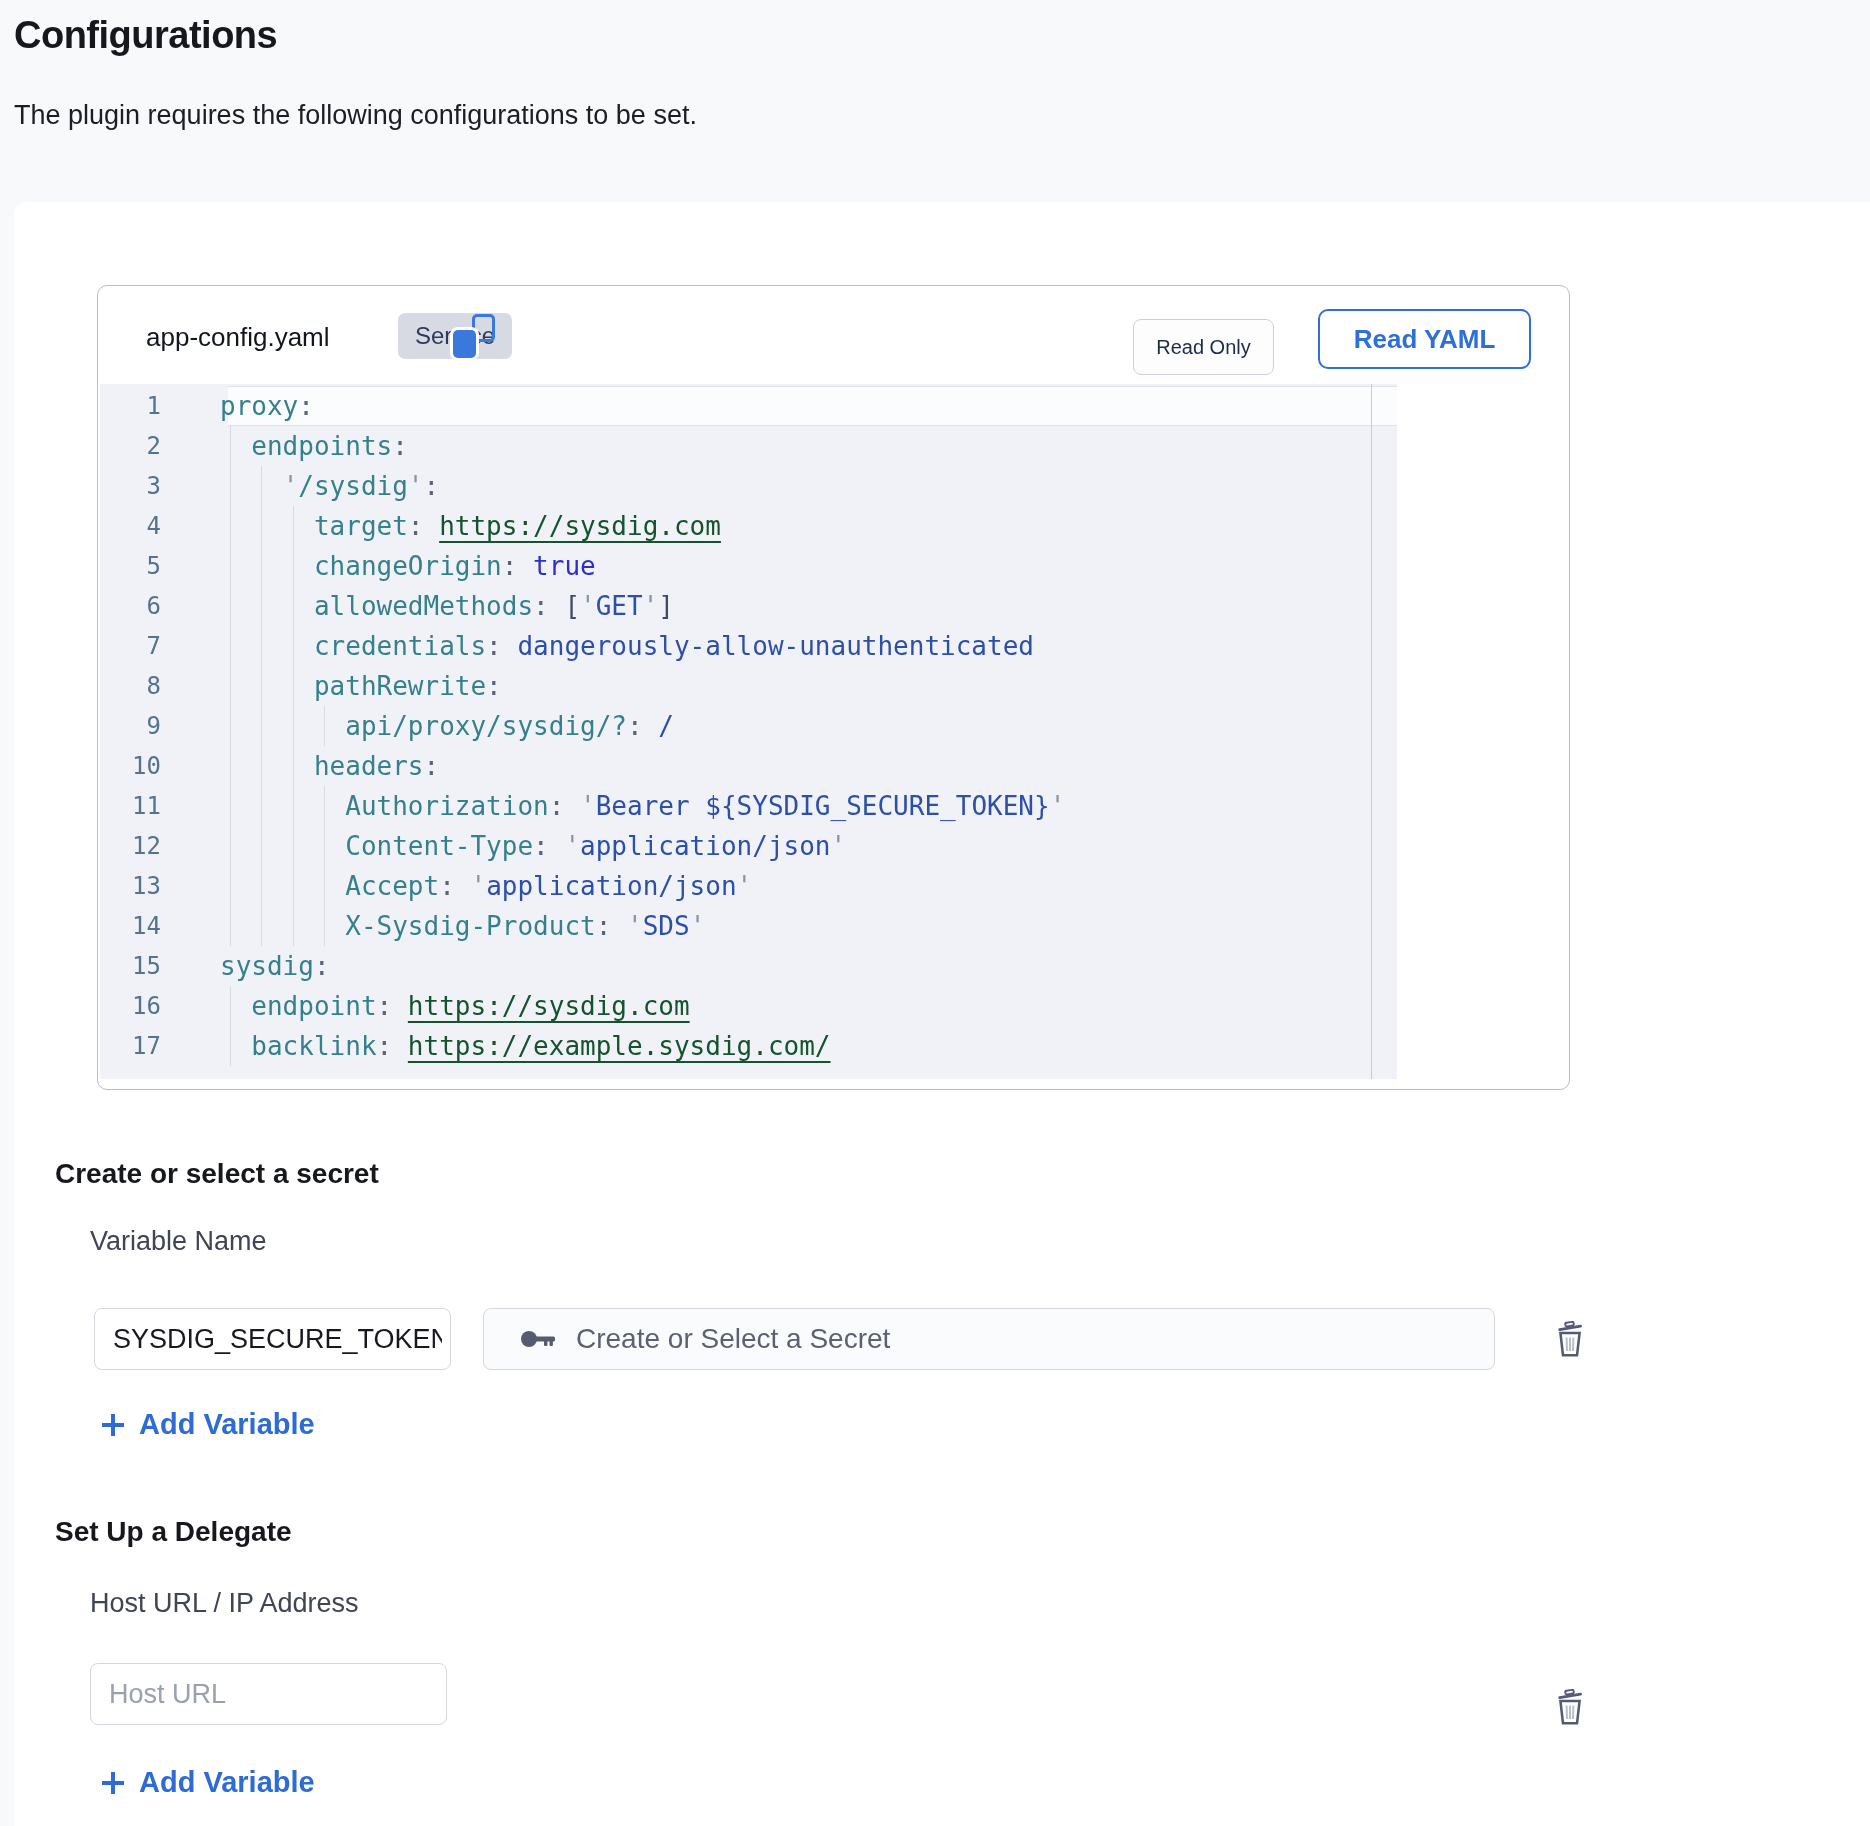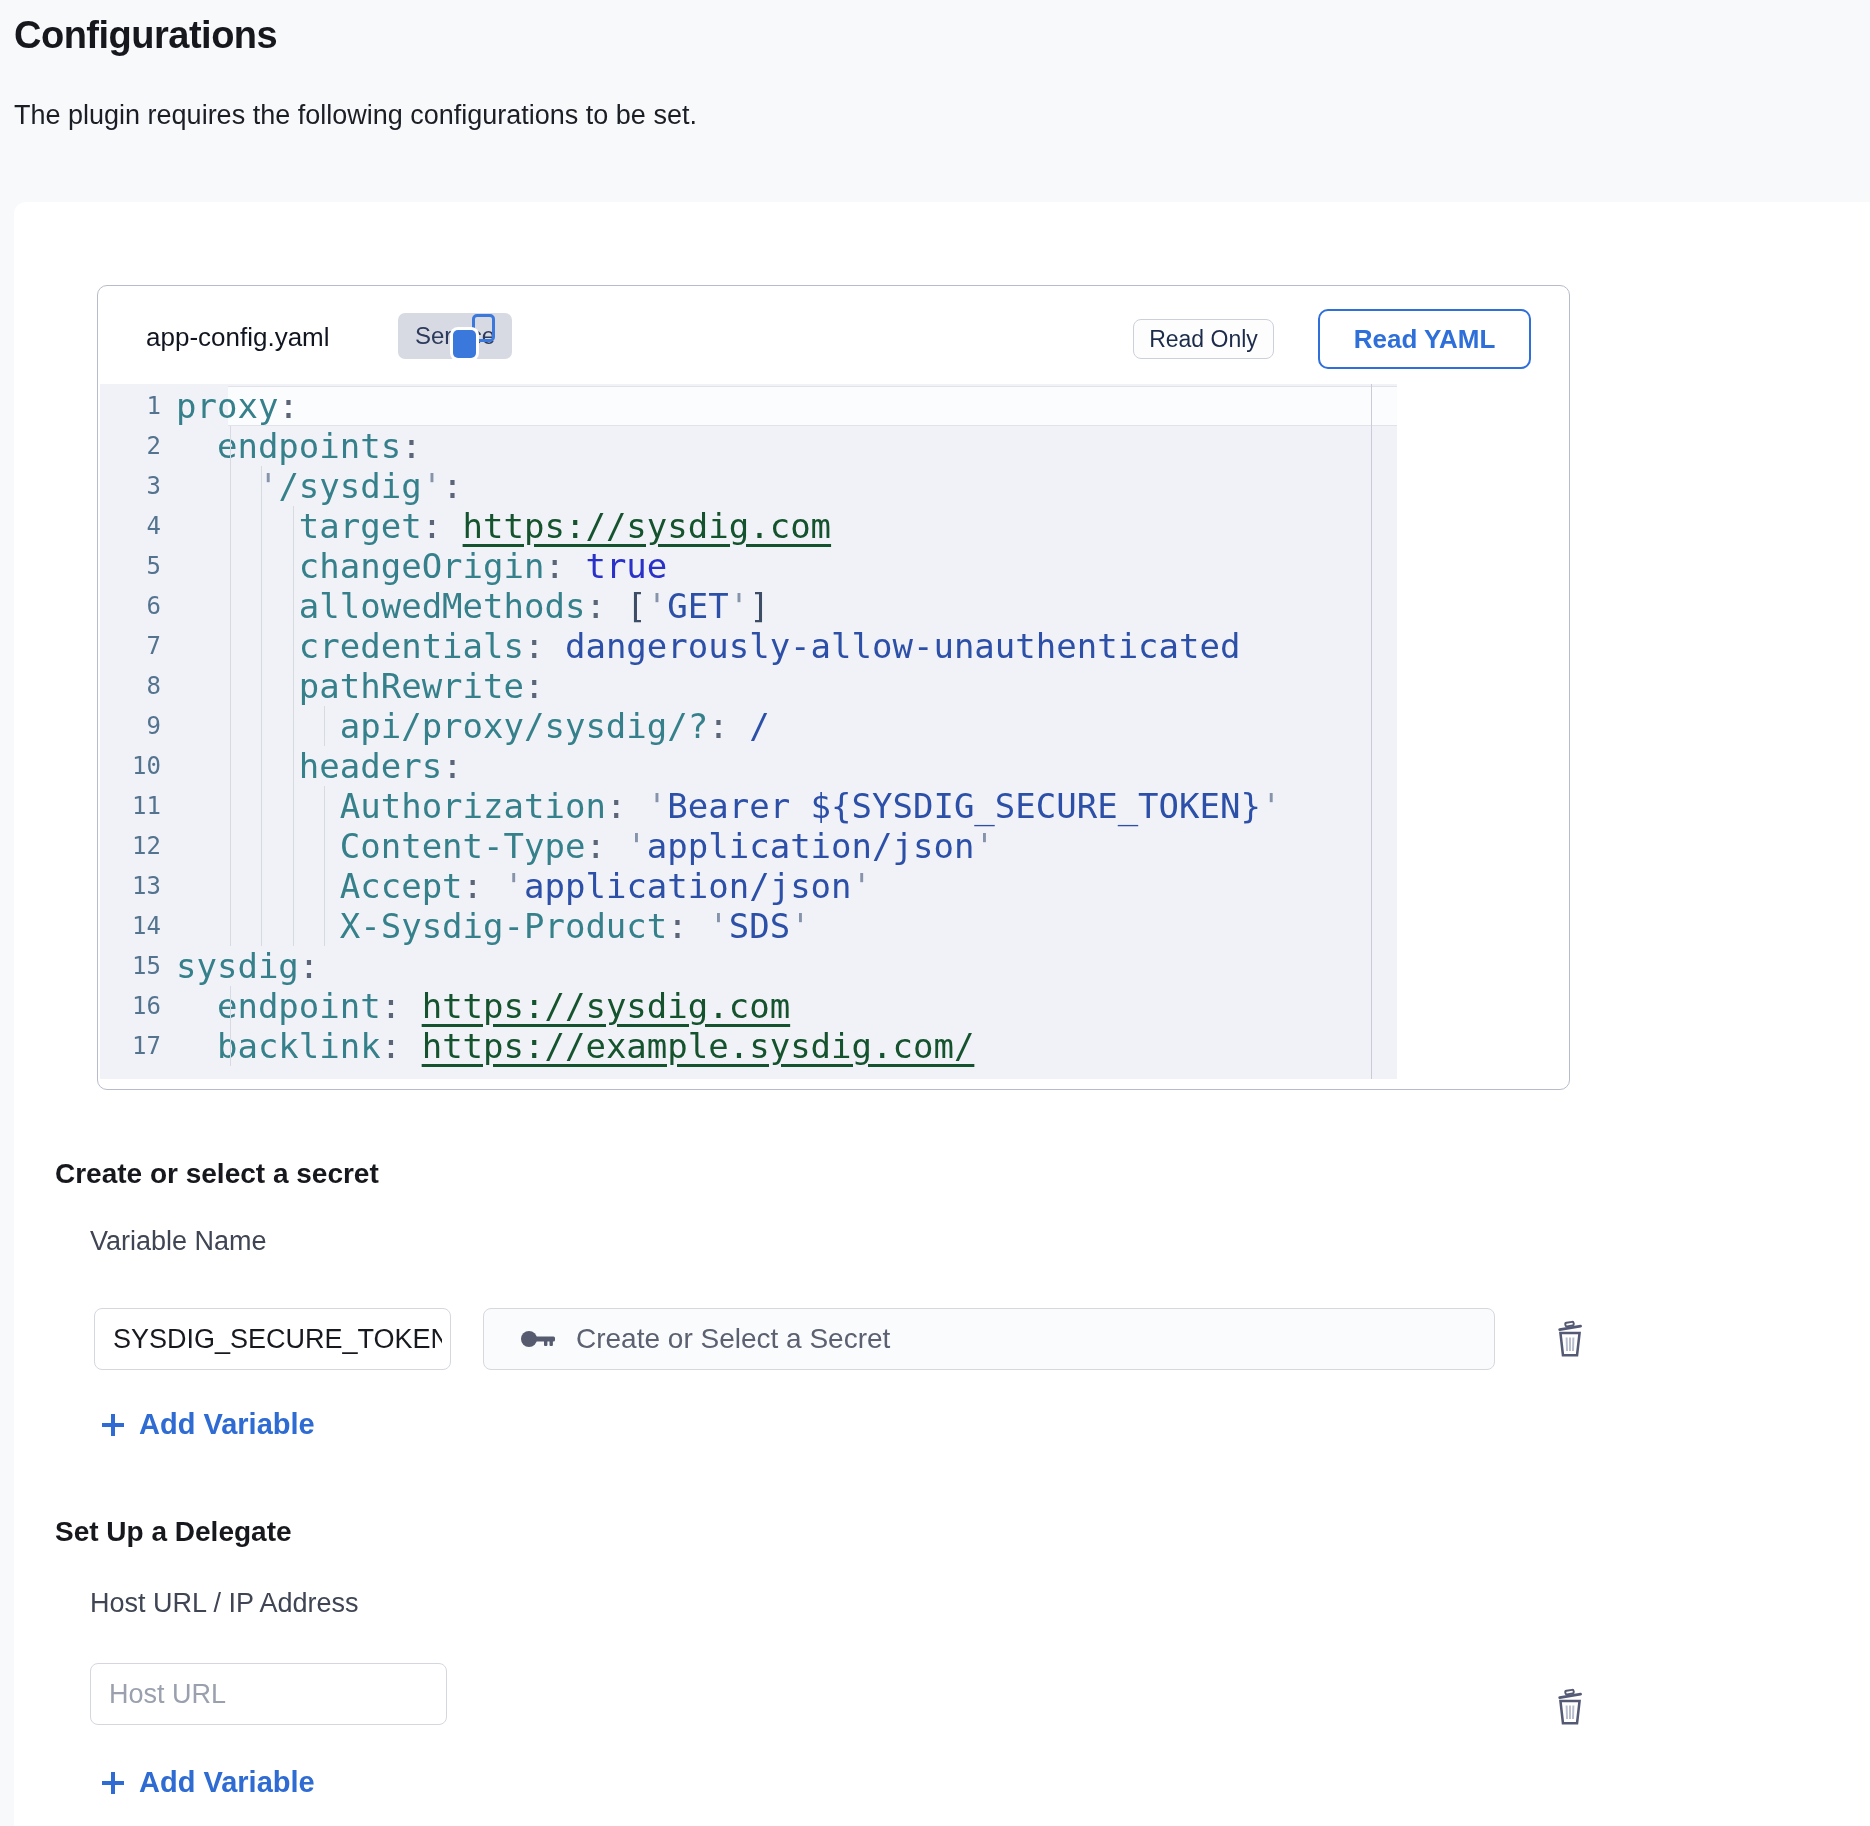--- a/index.html
+++ b/index.html
@@ -13,36 +13,36 @@
 
   
   .card { position:absolute; left:97px; top:285px; width:1473px; height:805px;
           background:#ffffff; border:1.5px solid #b8bcca; border-radius:10px; }
   .card-filename { position:absolute; left:48px; top:36px; font-size:26px; font-weight:400; color:#101520; }
   .badge { position:absolute; left:300px; top:27px; height:46px; padding:0 17px; line-height:46px;
            background:#d8dae3; border-radius:7px; font-size:24px; color:#2c3a5c; }
   .copy-icon { position:absolute; left:355px; top:28px; width:42px; height:44px; cursor:pointer; }
   .copy-back  { position:absolute; right:0; top:0; width:23px; height:28px; border:3px solid #3a78dc; border-radius:5px; }
   .copy-front { position:absolute; left:0; bottom:0; width:23px; height:28px; background:#3a78dc; border-radius:5px; box-shadow:0 0 0 3px #ffffff; }
-  .btn-readonly { position:absolute; left:1035px; top:33px; width:141px; height:40px;
+  .btn-readonly { position:absolute; left:1035px; top:33px; width:141px; height:56px;
                   background:#fdfdfe; border:1.5px solid #ccd0da; border-radius:8px;
-                  font-size:23px; color:#1c2b4a; display:flex; align-items:center; justify-content:center; }
+                  font-size:20px; color:#1c2b4a; display:flex; align-items:center; justify-content:center; }
   .btn-edityaml { position:absolute; left:1220px; top:23px; width:213px; height:60px;
                   background:#ffffff; border:2px solid #2e6fd9; border-radius:10px;
                   font-size:26px; font-weight:700; color:#2e6fd9; display:flex; align-items:center; justify-content:center; cursor:pointer; }
 
   
   .editor { position:absolute; left:2px; top:98px; width:1297px; height:695px; background:#f1f2f7; overflow:hidden; }
   .cur-line { position:absolute; left:128px; right:0; top:2px; height:40px; background:#fbfcfe;
               border-top:1px solid #e2e3ea; border-bottom:1px solid #e2e3ea; }
   .lines { position:absolute; left:0; top:2px; right:0; }
   .code-row { position:relative; height:40px; white-space:pre; }
   .ln { position:absolute; left:0; top:0; width:61px; text-align:right; font-family:"DejaVu Sans Mono", monospace;
         font-size:24px; line-height:40px; color:#54738f; }
-  .code-text { display:block; padding-left:76px; font-family:"DejaVu Sans Mono", monospace; font-size:34px; line-height:40px; }
+  .code-text { display:block; padding-left:120px; font-family:"DejaVu Sans Mono", monospace; font-size:26px; line-height:40px; }
   .guide { position:absolute; top:0; height:40px; border-left:1px solid #d8dae2; }
   .tk-key { color:#35808a; } .tk-p { color:#5a6578; } .tk-s { color:#2c4fa8; }
   .tk-b { color:#2a31c8; } .tk-q { color:#8594ab; } .tk-br { color:#3e4d66; } .tk-sp { color:#5a6578; }
   .tk-l { color:#14532d; text-decoration:underline; text-underline-offset:6px; cursor:pointer; }
   .minimap { position:absolute; top:0; bottom:0; right:0; width:26px; border-left:1px solid #c9ccd6; }
 
   
   .sec-heading { position:absolute; font-size:28px; font-weight:700; color:#16181d; }
   .field-label { position:absolute; font-size:27px; color:#3f4553; }
   .text-input  { position:absolute; height:62px; background:#ffffff; border:1.5px solid #d5d7de; border-radius:8px;

